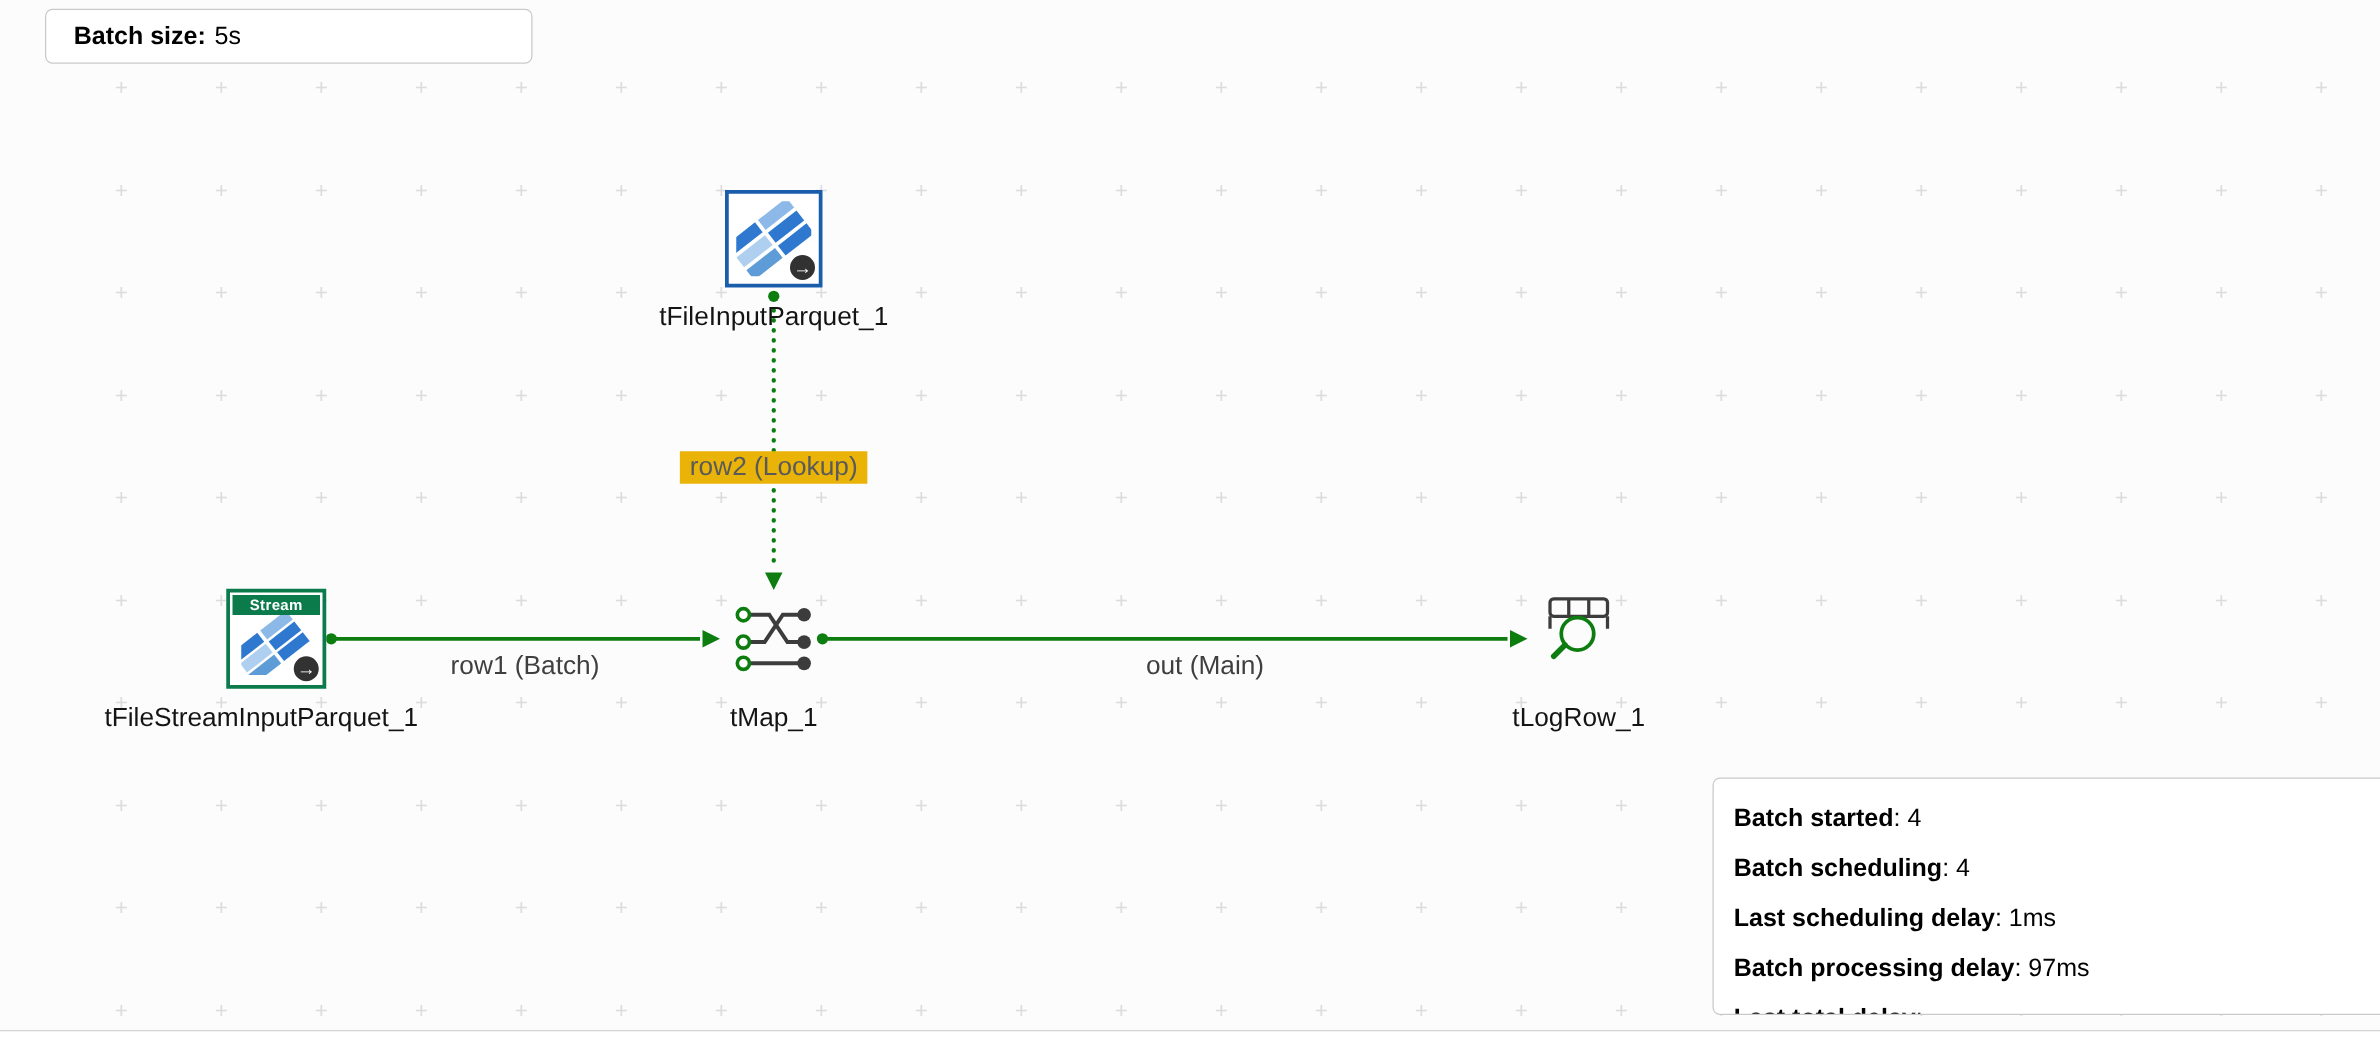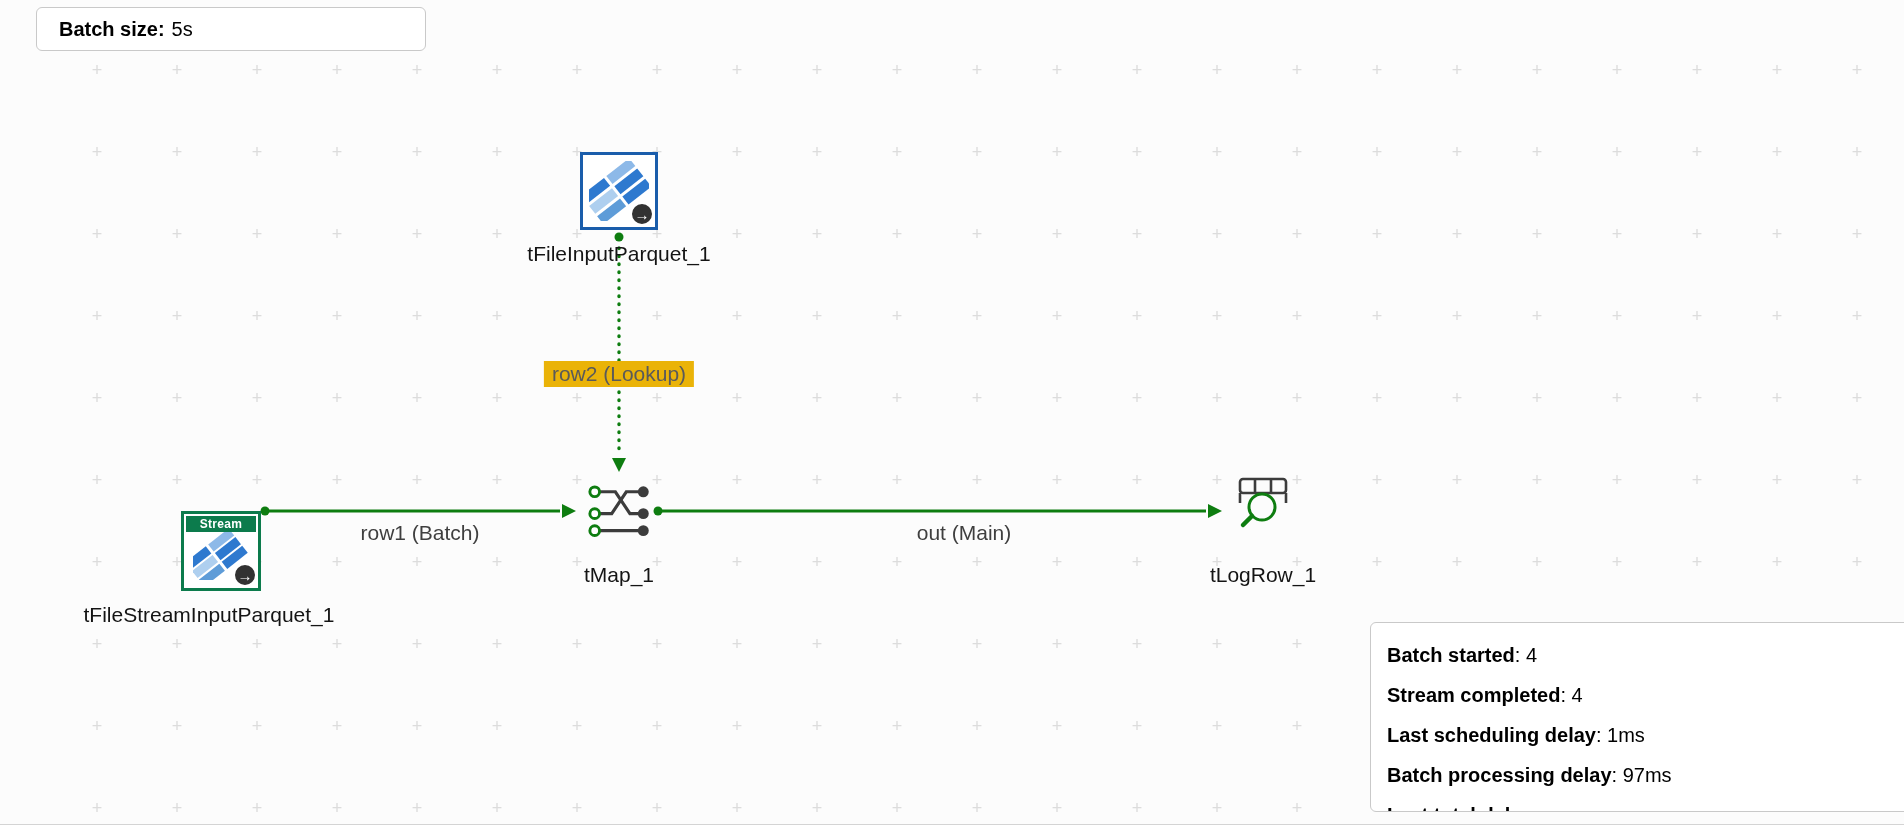--- a/index.html
+++ b/index.html
@@ -408,21 +408,21 @@
           <rect x="28" y="23" width="29" height="10" fill="#2e79cf"></rect>
           <rect x="-4" y="36" width="29" height="10" fill="#5e9cd8"></rect>
           <rect x="28" y="36" width="29" height="10" fill="#2e79cf"></rect>
         </g>
       </svg>
       <div class="out-badge">→</div>
     </div>
     <div class="node-label" style="top:90px;">tFileInputParquet_1</div>
   </div>
 
-  <div class="node" style="left:181px; top:471px; width:56px; height:80px;margin-top:40px;">
+  <div class="node" style="left:181px; top:471px; width:56px; height:80px;">
     <div class="icon-box stream-box">
       <div class="stream-banner">Stream</div>
       <svg width="56" height="48" viewBox="0 0 56 48">
         <g transform="rotate(-38 28 24)">
           <rect x="-4" y="7" width="26" height="9" fill="#2e79cf"></rect>
           <rect x="25" y="7" width="26" height="9" fill="#8db9e8"></rect>
           <rect x="-4" y="18" width="26" height="9" fill="#aecfef"></rect>
           <rect x="25" y="18" width="26" height="9" fill="#2e79cf"></rect>
           <rect x="-4" y="29" width="26" height="9" fill="#5e9cd8"></rect>
           <rect x="25" y="29" width="26" height="9" fill="#2e79cf"></rect>
@@ -462,21 +462,21 @@
   <div class="batch-box">
     <span class="lbl">Batch size:</span>
     <span class="val">5s</span>
   </div>
 
   <div class="stats-box">
     <div class="stat-line">
       <span class="lbl">Batch started</span><span>: </span><span>4</span>
     </div>
     <div class="stat-line">
-      <span class="lbl">Stream completed</span><span>: </span><span>4</span>
+      <span class="lbl">Batch scheduling</span><span>: </span><span>4</span>
     </div>
     <div class="stat-line">
       <span class="lbl">Last scheduling delay</span><span>: </span><span>1ms</span>
     </div>
     <div class="stat-line">
       <span class="lbl">Batch processing delay</span><span>: </span><span>97ms</span>
     </div>
     <div class="stat-line">
       <span class="lbl">Last total delay</span><span>: </span><span></span>
     </div>

